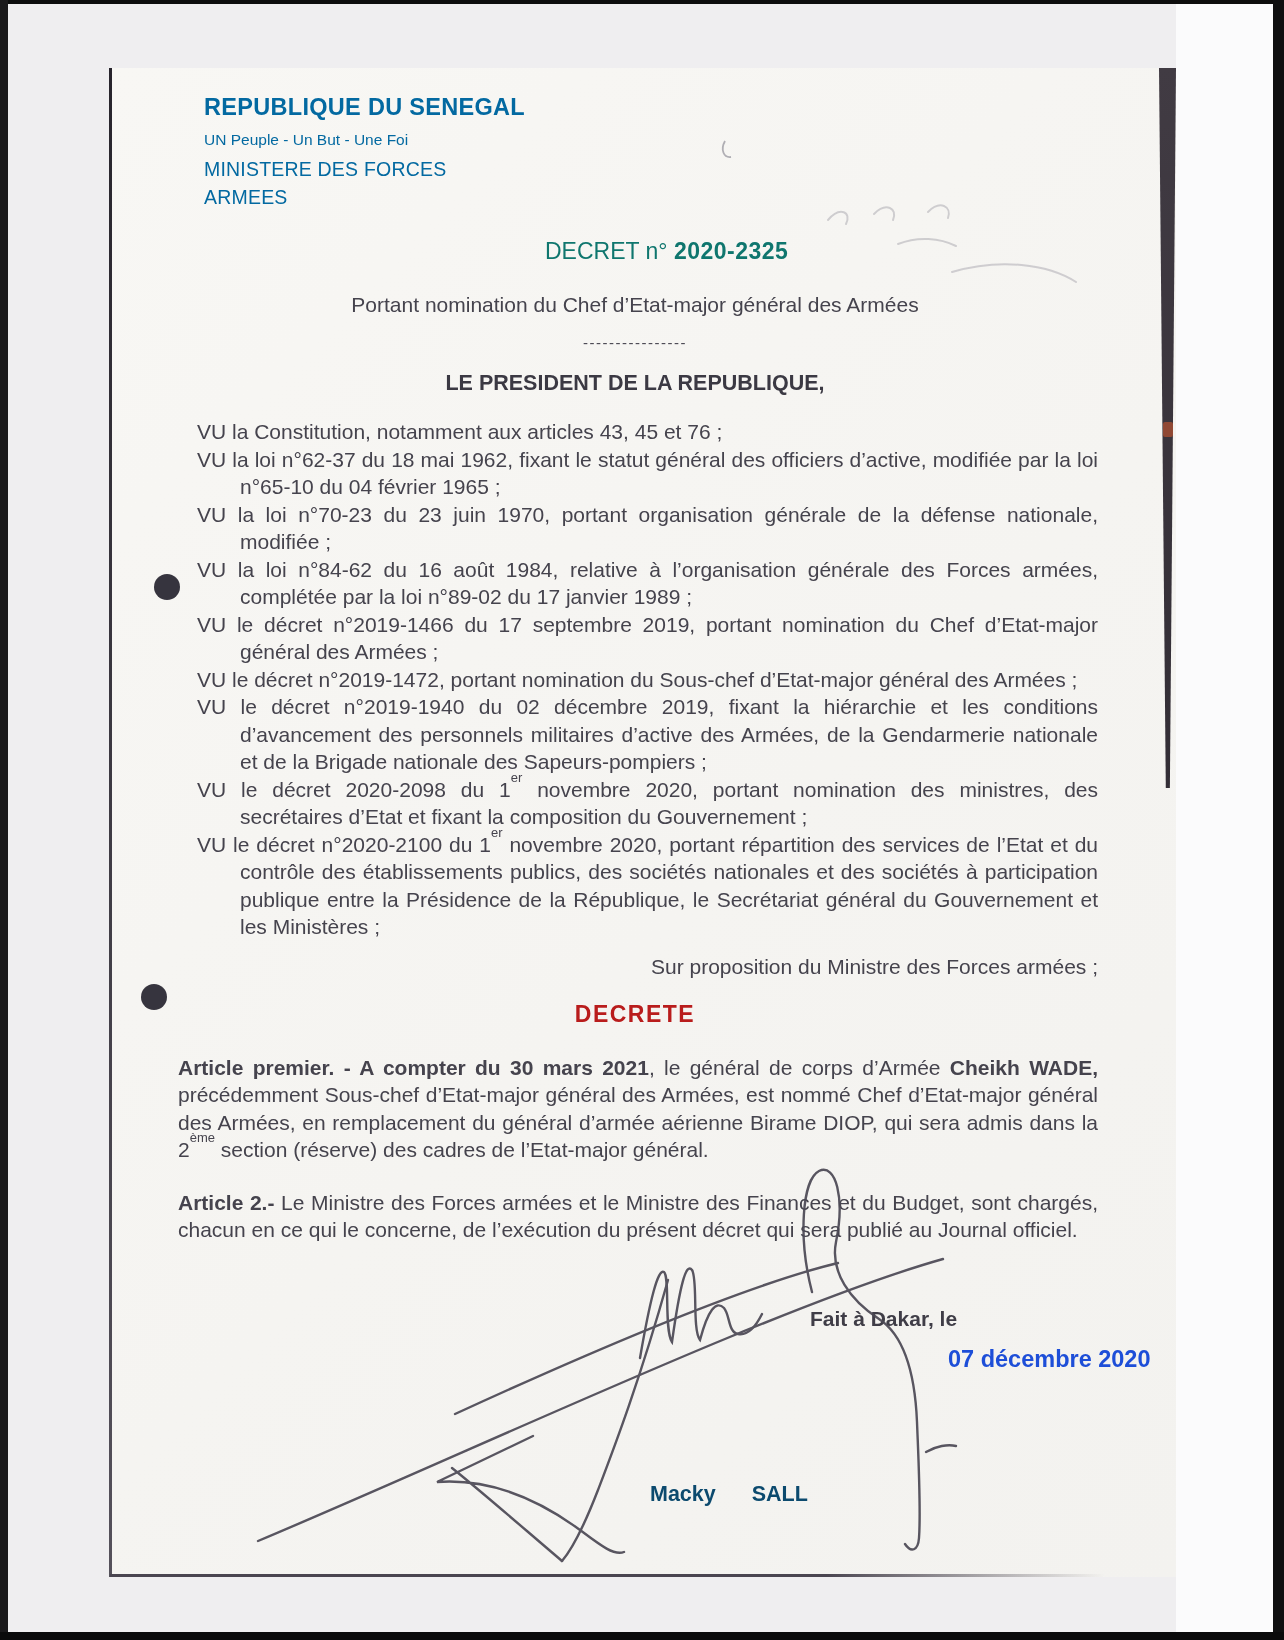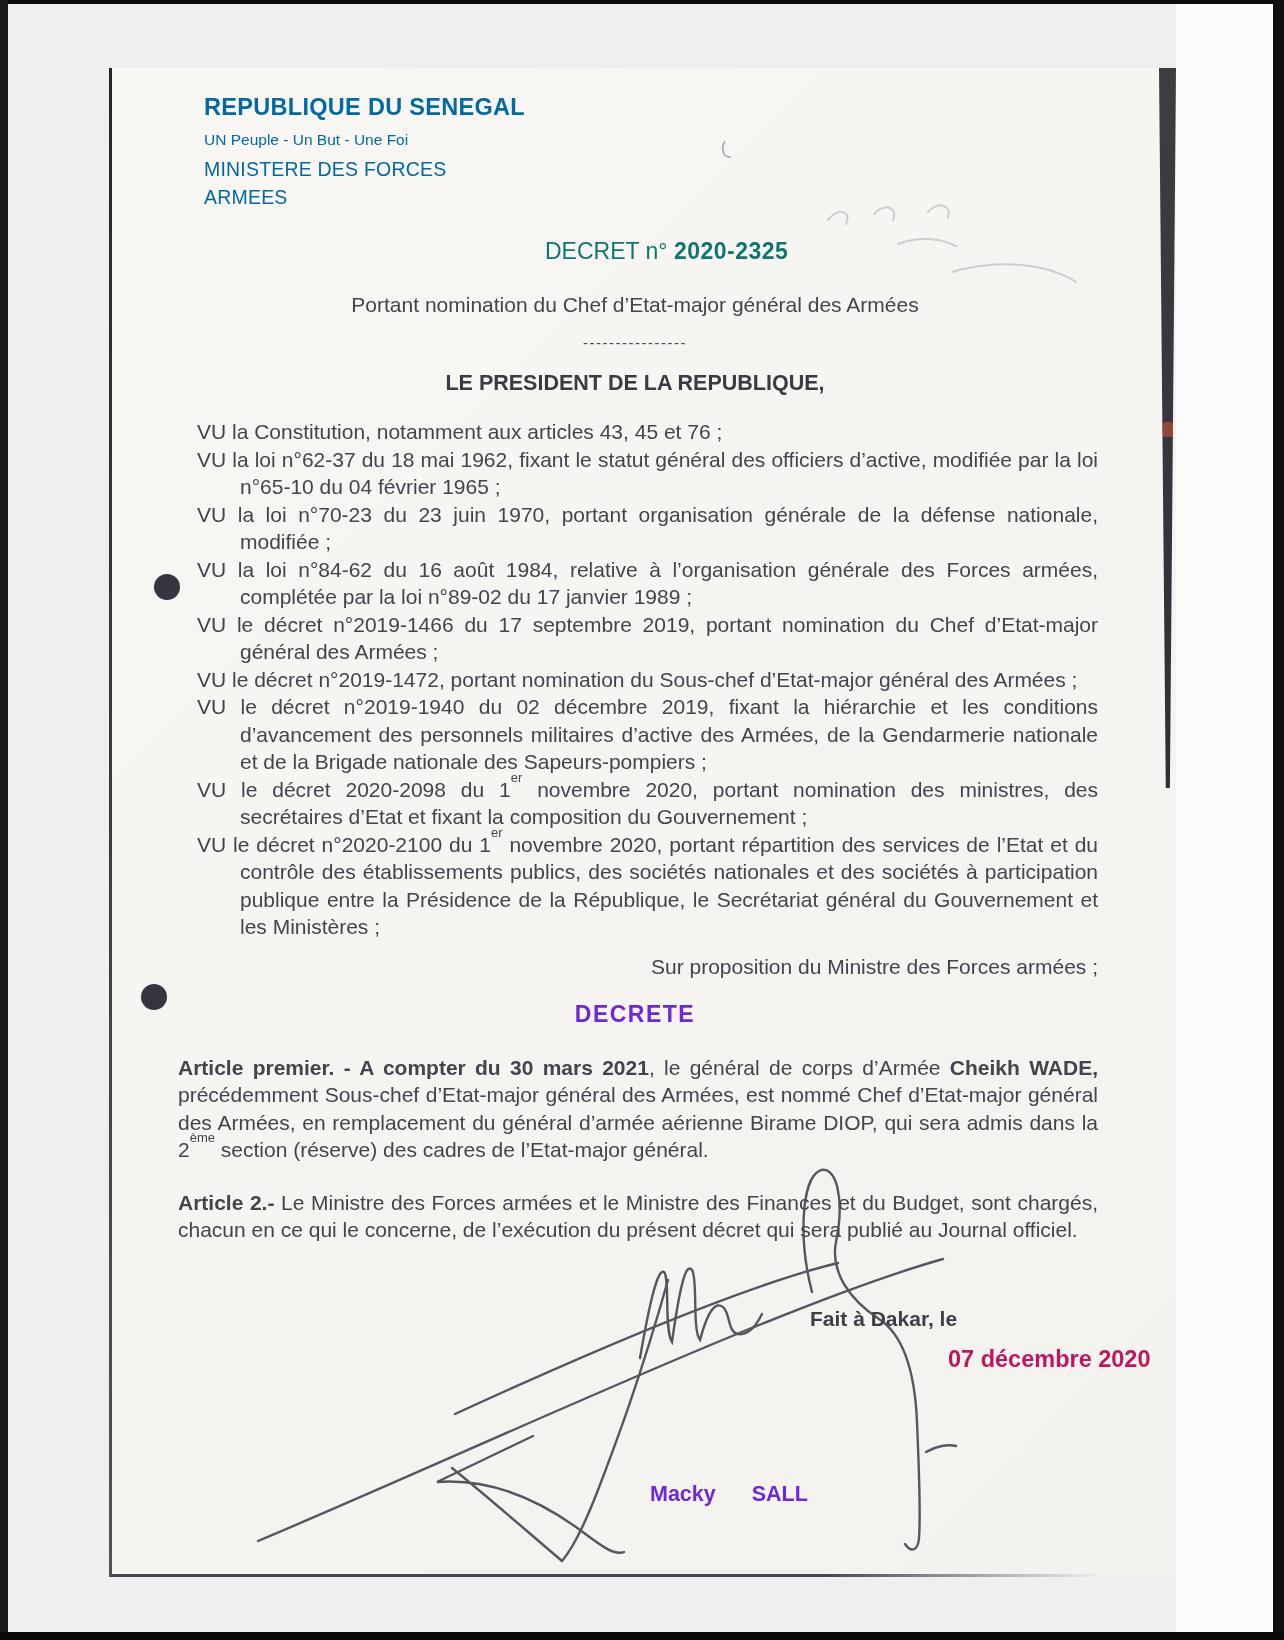--- a/index.html
+++ b/index.html
@@ -39,25 +39,25 @@
   .org-ministry{font-size:19.5px;margin-top:3px;letter-spacing:.2px;}
   .decree-line{margin:27px 12px 0 435px;font-size:23px;color:#0f766e;}
   .decree-number{font-weight:bold;letter-spacing:.5px;}
   .subject{text-align:center;margin-top:25px;font-size:21px;}
   .dashes{text-align:center;margin-top:11px;font-size:15px;letter-spacing:1.5px;color:#4e4c56;}
   .president{text-align:center;margin-top:13px;font-size:21.5px;font-weight:bold;color:#3b3943;}
   .visa-list{list-style:none;margin:21px 0 0 0;padding:0 62px 0 87px;text-align:justify;}
   .visa-list li{padding-left:43px;text-indent:-43px;}
   .proposal{margin:12px 62px 0 68px;text-align:right;}
   .decrete-heading{text-align:center;margin-top:21px;font-size:23px;font-weight:bold;
-                   letter-spacing:1.5px;color:#6d28d9;}
+                   letter-spacing:1.5px;color:#b91c1c;}
   .article{margin:25px 62px 0 68px;text-align:justify;}
   .sig-place{margin:61px 0 4px 700px;font-weight:bold;font-size:21px;color:#3f3d47;white-space:nowrap;}
-  .sig-date{margin:14px 0 0 838px;font-weight:bold;font-size:23.5px;color:#be185d;white-space:nowrap;}
-  .sig-name{margin:107px 0 0 540px;font-weight:bold;font-size:21.5px;color:#6d28d9;
+  .sig-date{margin:14px 0 0 838px;font-weight:bold;font-size:23.5px;color:#1d4ed8;white-space:nowrap;}
+  .sig-name{margin:107px 0 0 540px;font-weight:bold;font-size:21.5px;color:#0c4a6e;
             word-spacing:30px;white-space:nowrap;}
   .overlay{position:absolute;left:0;top:0;width:1284px;height:1640px;pointer-events:none;}
 </style>
 </head>
 <body>
 
 <div class="page">
 
   <div class="right-strip"></div>
   <div class="paper"></div>

